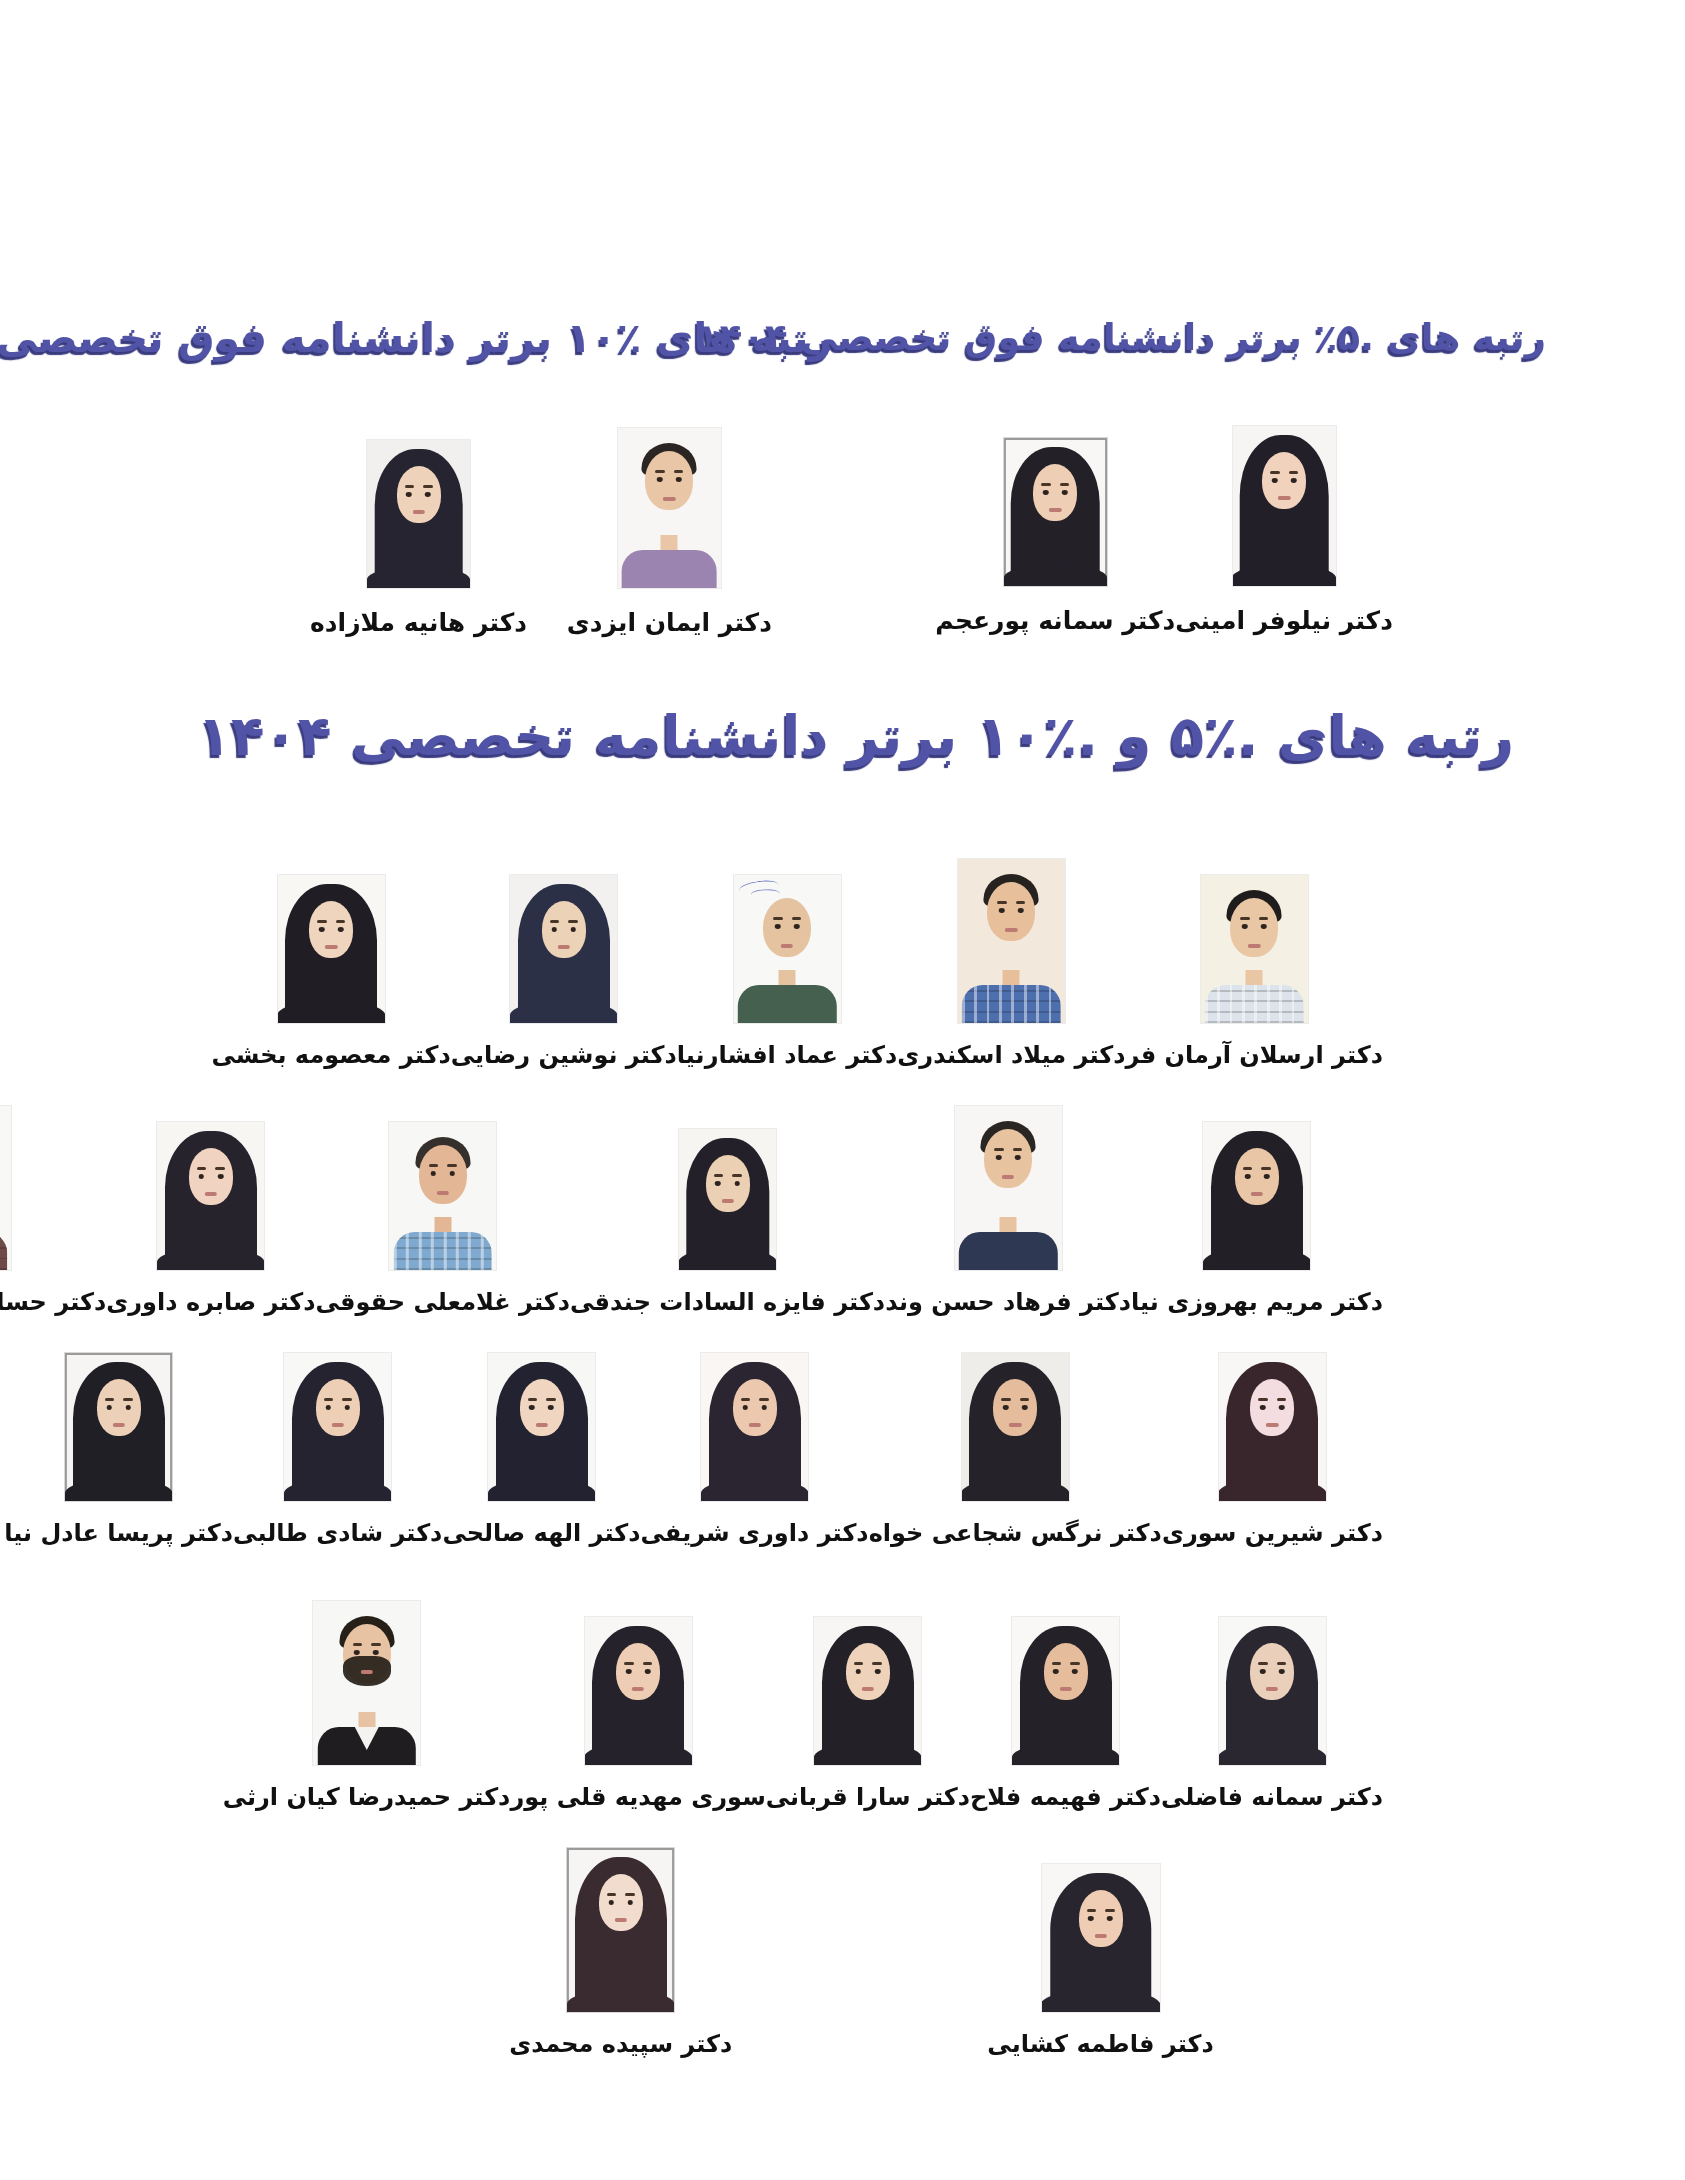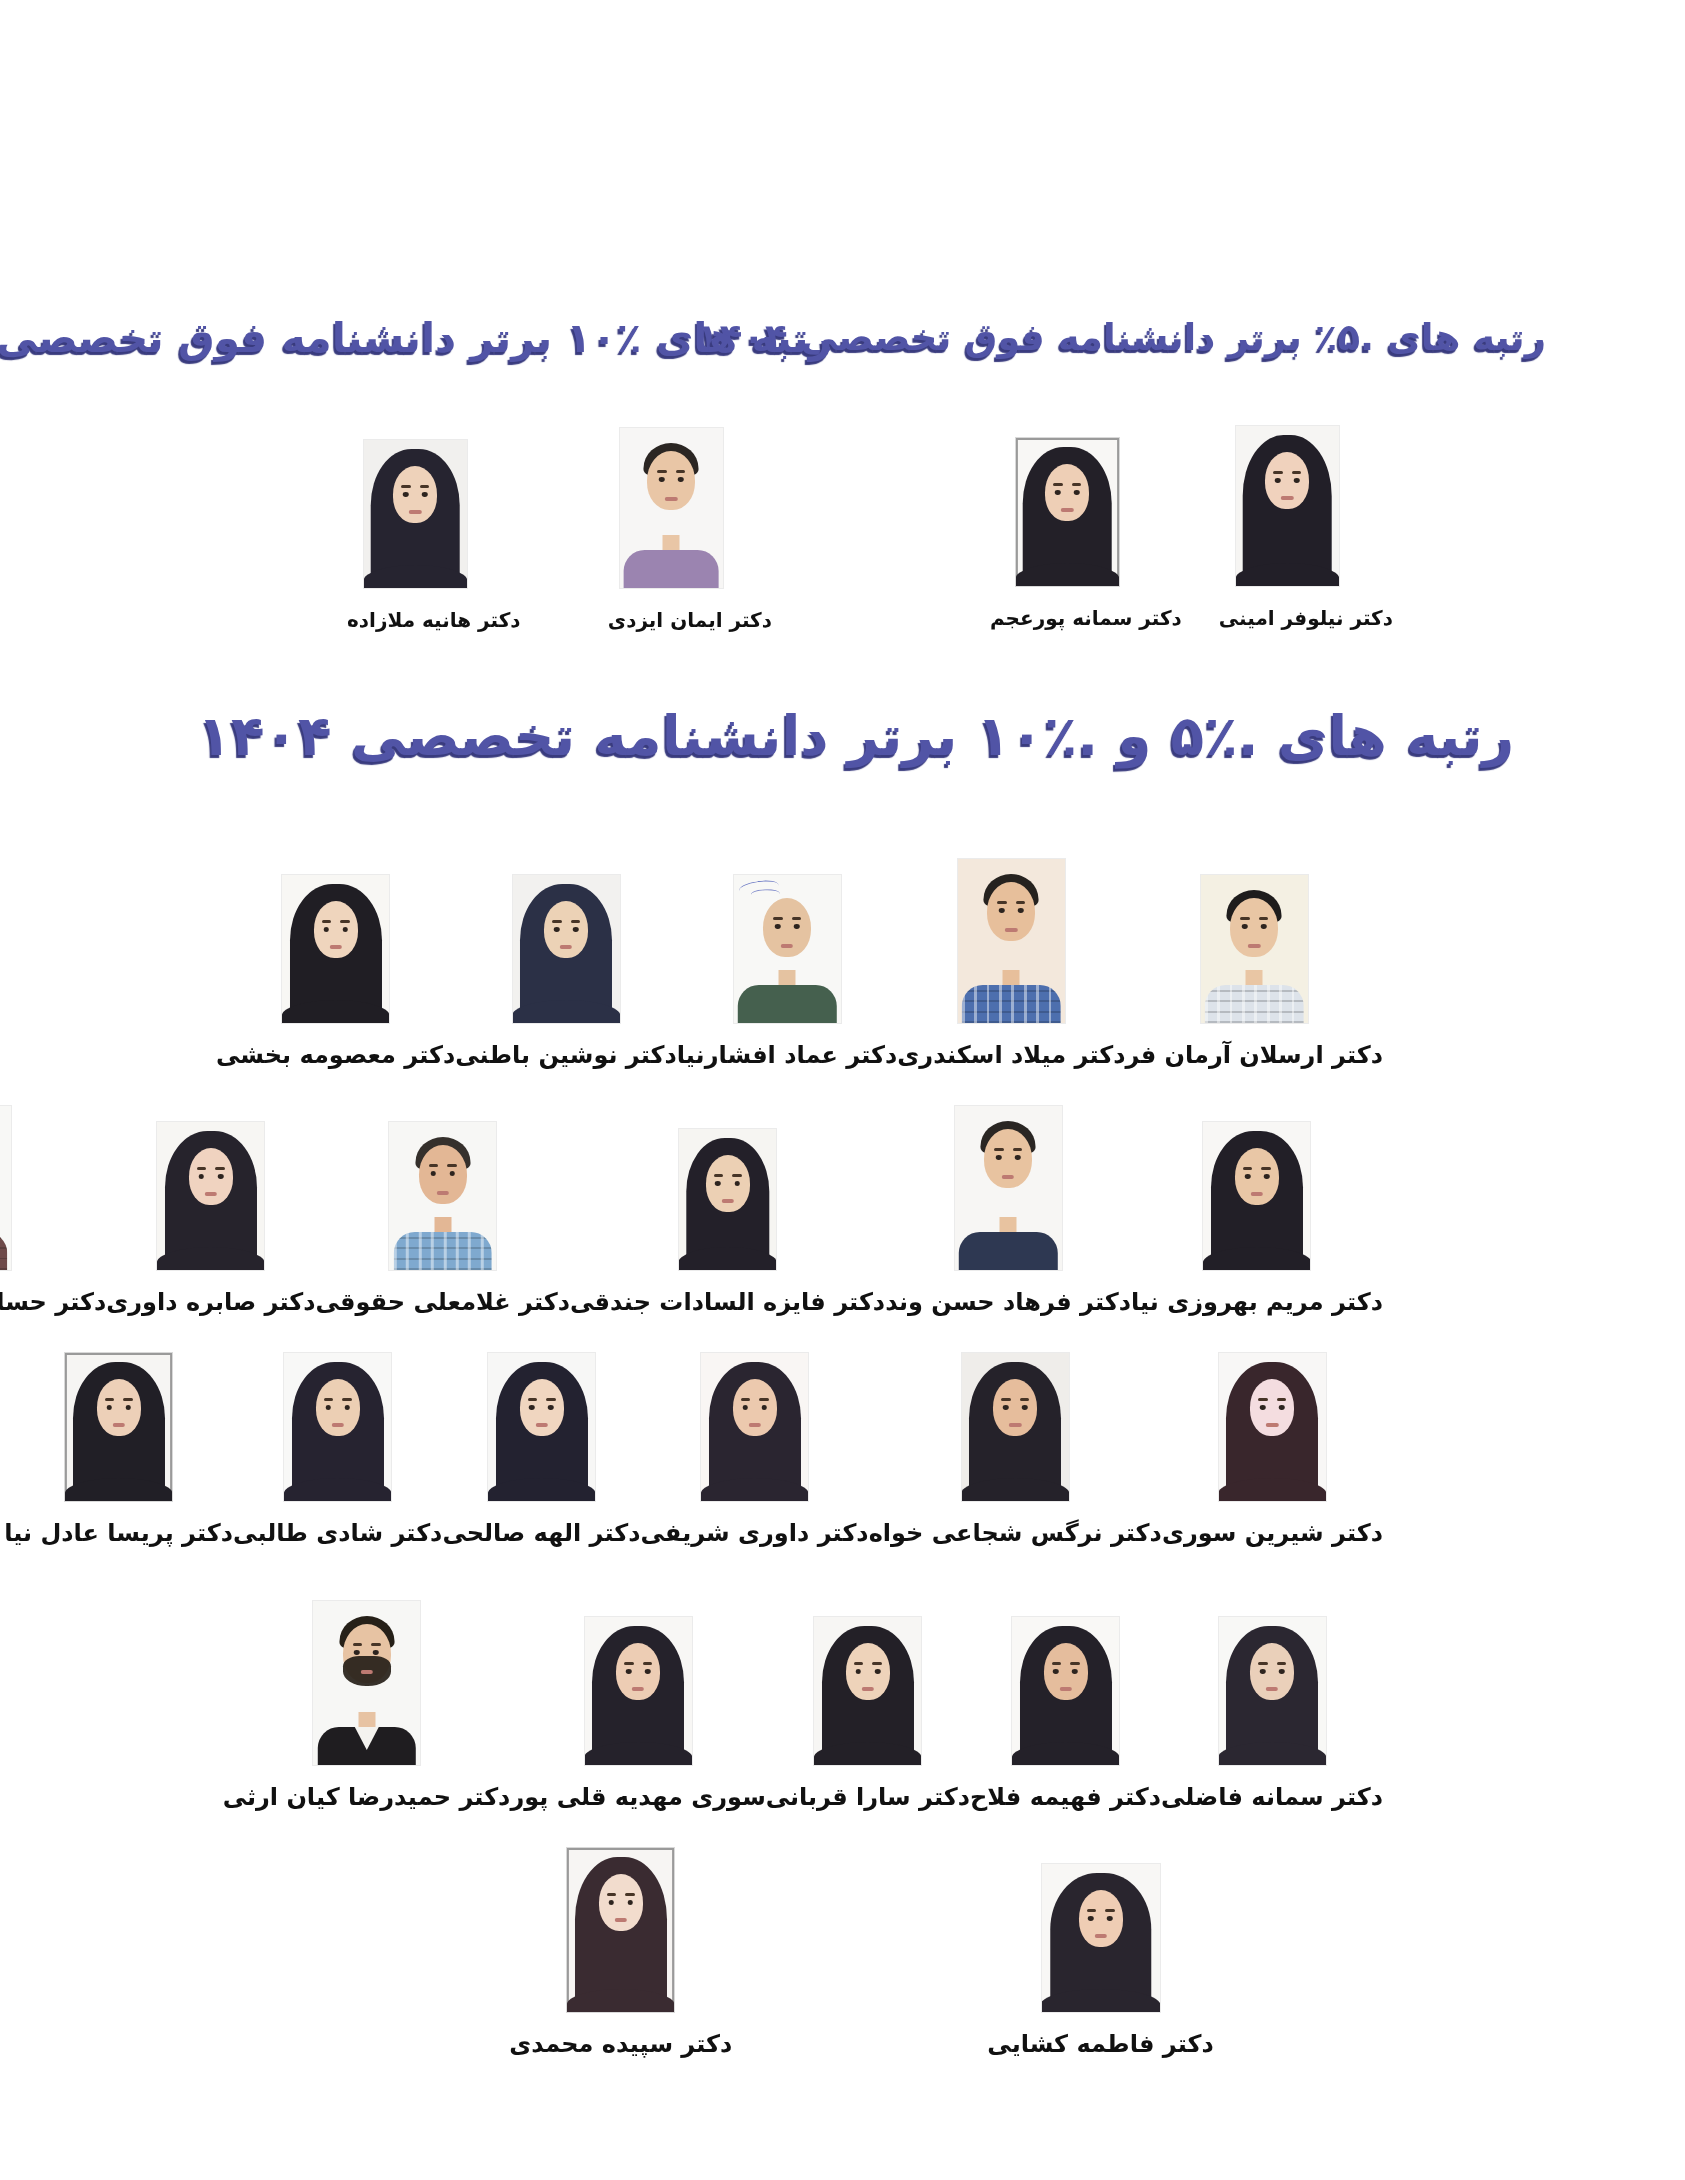--- a/index.html
+++ b/index.html
@@ -110,21 +110,21 @@
     border-top:1.9px solid #7b86c9;border-radius:50%;transform:rotate(6deg);
   }
 
   
   .top-group{position:absolute;display:flex;justify-content:space-between;align-items:flex-end;}
   .group-right{top:426px;left:1096px;width:297px;}
   .group-left{top:428px;left:310px;width:462px;}
   .top-group .photo{width:103px;height:148px;}
   .top-group .f-tall .photo{height:160px;}
   .top-group .f-narrow .photo{width:91px;}
-  .top-group .name{font-size:20px;margin-top:21px;margin-left:37px;}
+  .top-group .name{font-size:25px;margin-top:21px;}
 
   
   .grid-row{
     position:absolute;left:268px;width:1115px;
     display:flex;justify-content:space-between;align-items:flex-end;
   }
   .row-1{top:859px;}
   .row-2{top:1106px;}
   .row-3{top:1353px;}
   .row-4{top:1601px;}
@@ -255,21 +255,21 @@
       <div class="veil"></div>
 
       <div class="face">
         <div class="brows"></div>
         <div class="eyes"></div>
 
         <div class="mouth"></div>
       </div>
 
     </div>
-    <div class="name">دکتر نوشین باطنی</div>
+    <div class="name">دکتر نوشین رضایی</div>
   </div>
     <div class="cell kind-woman">
     <div class="photo" style="--bg: #f8f7f4; --skin: #efd5bd; --veil: #201e24;">
       <div class="veil"></div>
 
       <div class="face">
         <div class="brows"></div>
         <div class="eyes"></div>
 
         <div class="mouth"></div>

